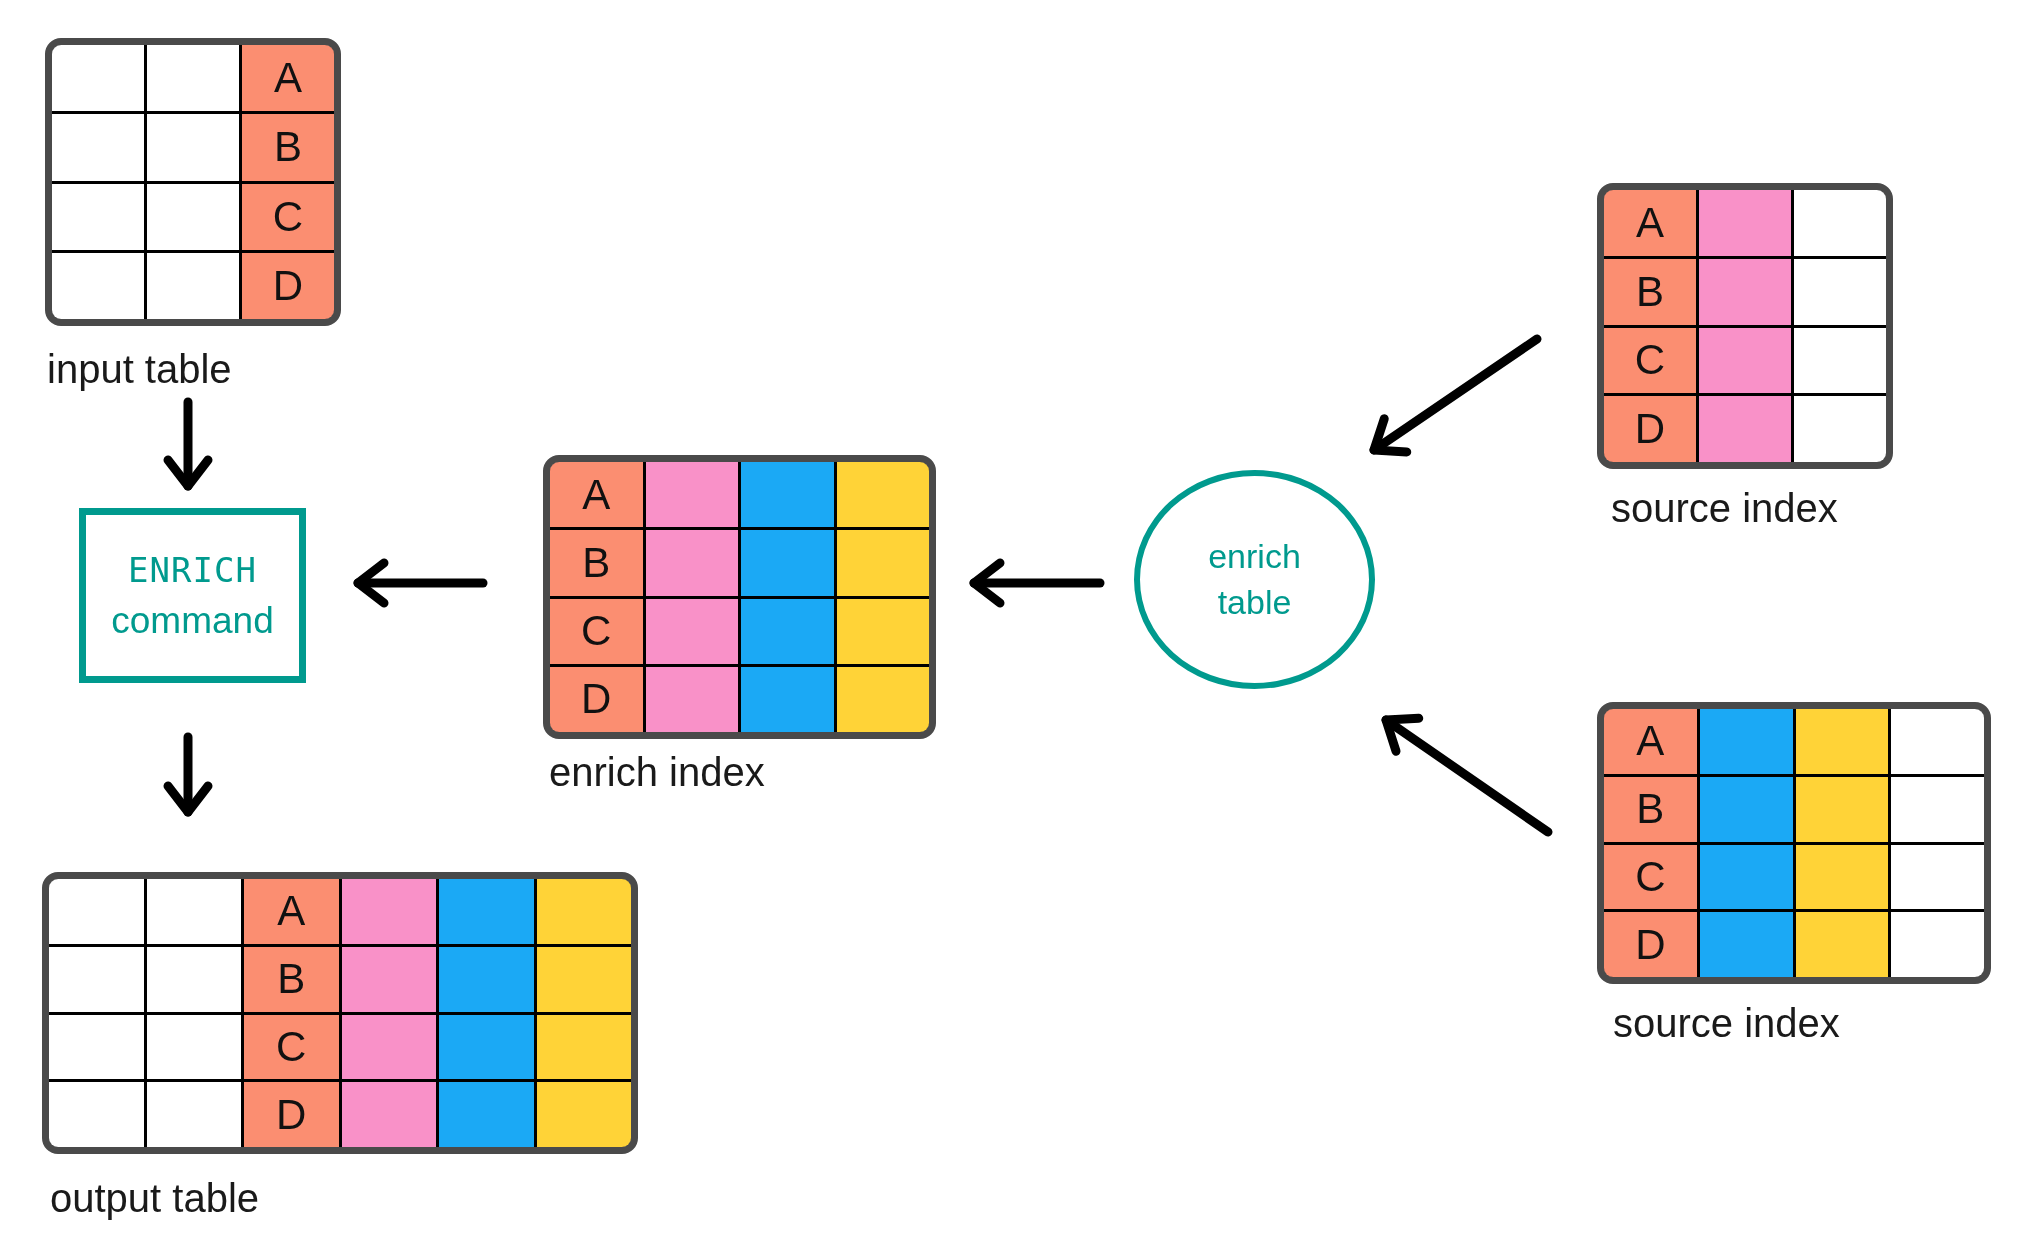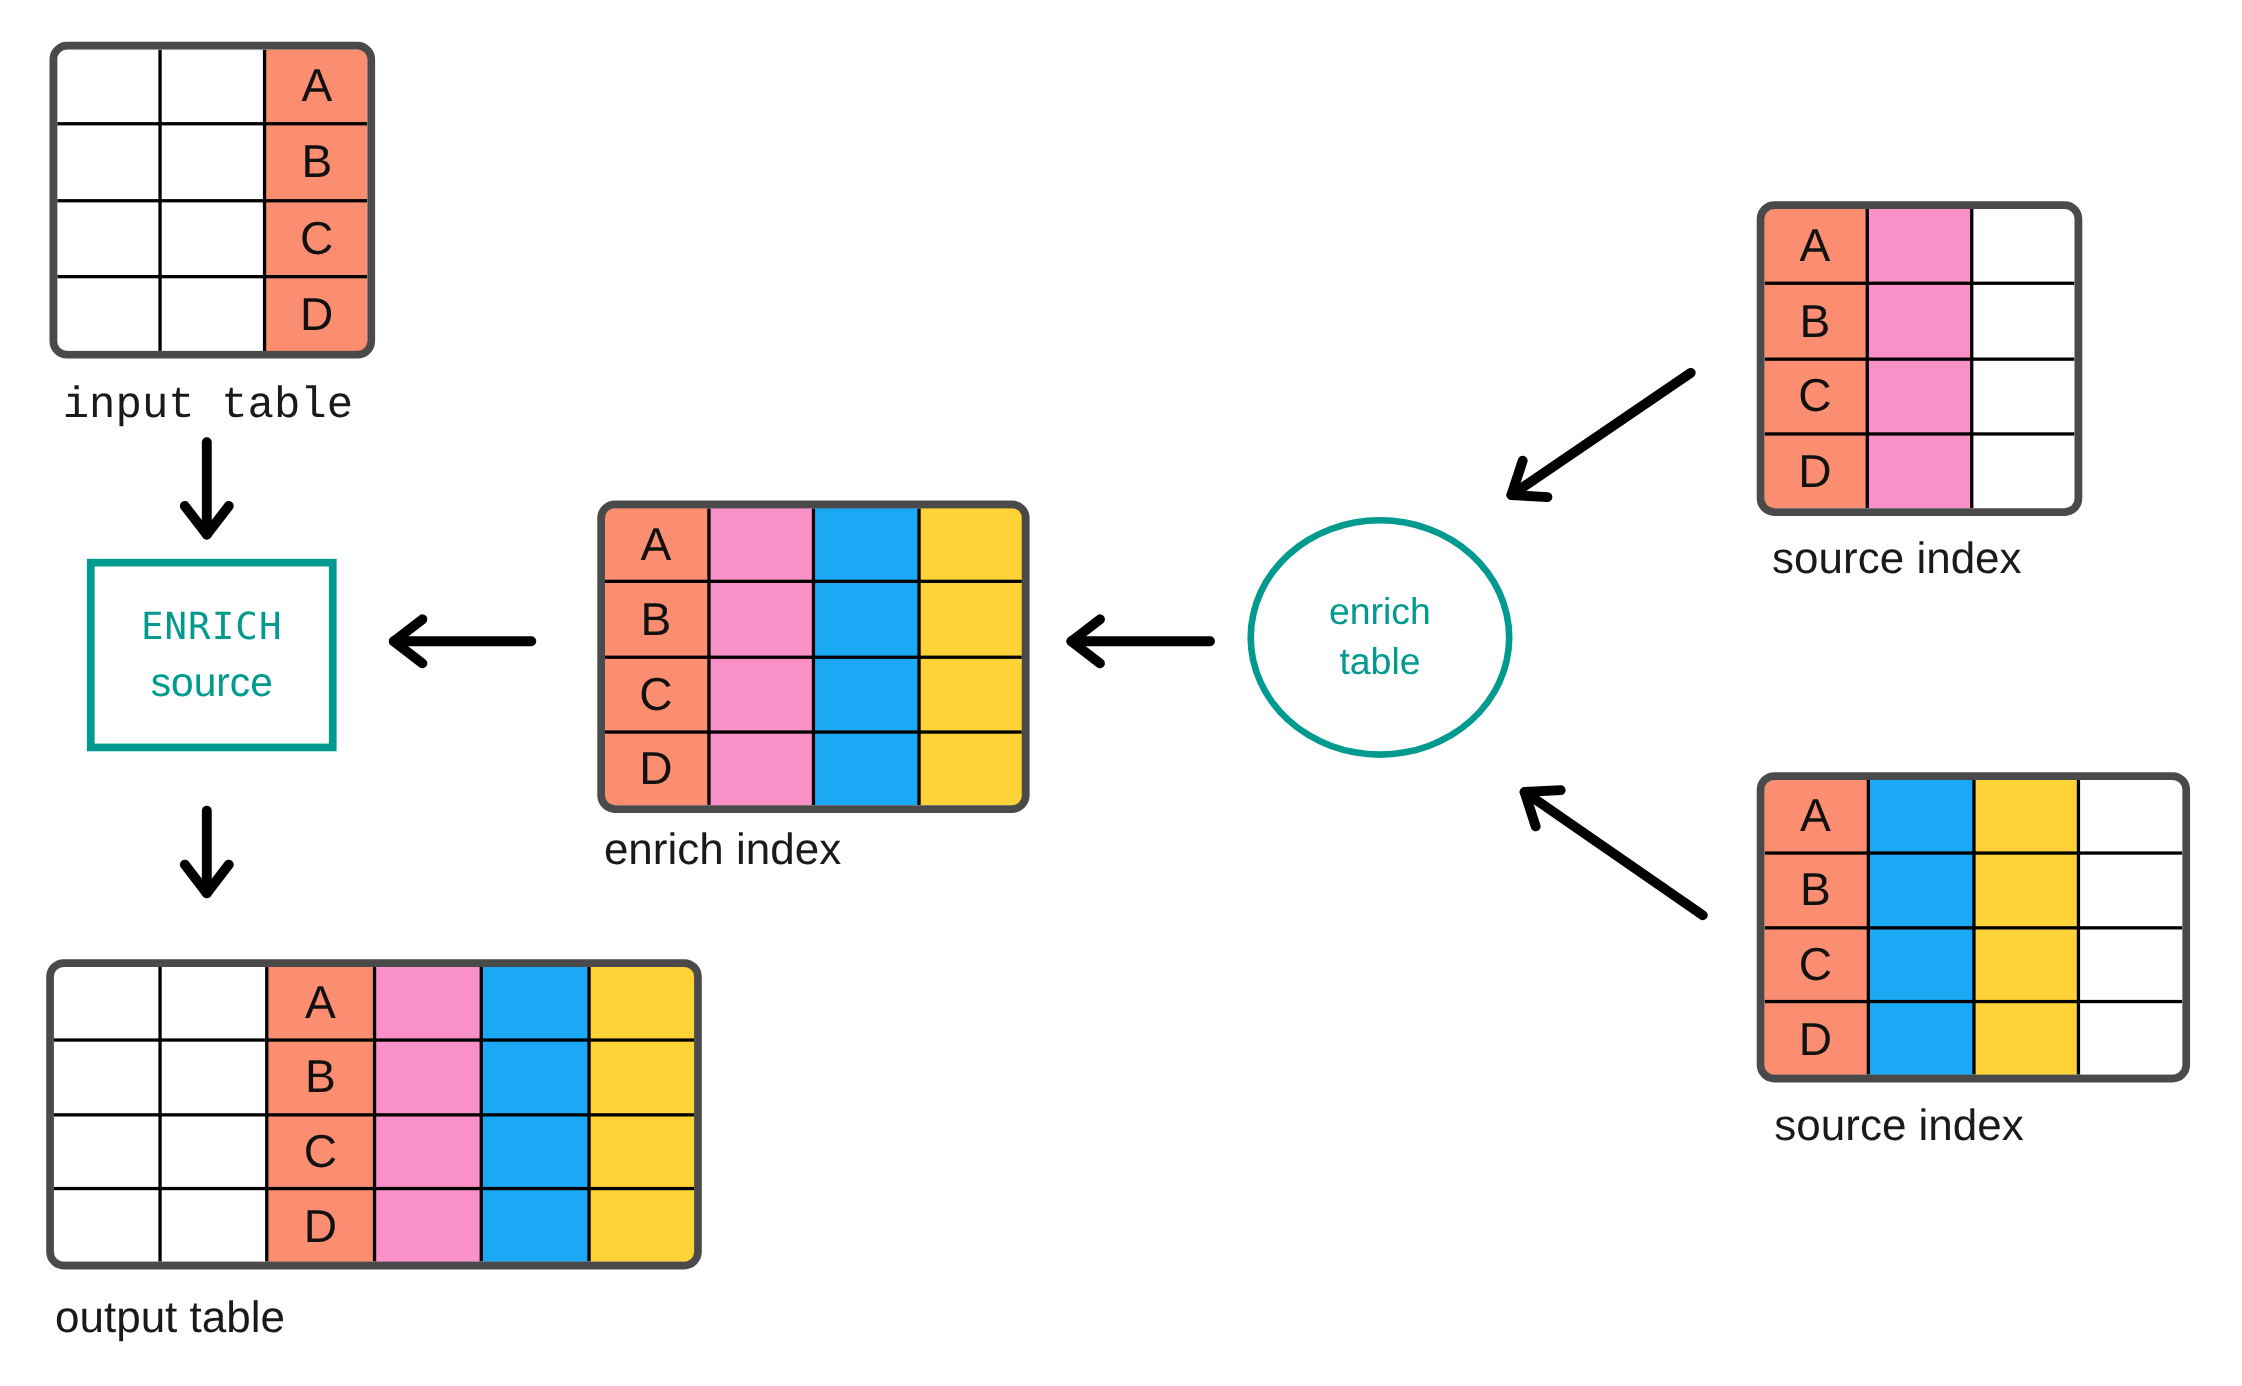--- a/index.html
+++ b/index.html
@@ -81,25 +81,25 @@
         <div class="cell" style="background: rgb(255, 255, 255);"></div>
         <div class="cell" style="background: rgb(251, 142, 113);">B</div>
         <div class="cell" style="background: rgb(255, 255, 255);"></div>
         <div class="cell" style="background: rgb(255, 255, 255);"></div>
         <div class="cell" style="background: rgb(251, 142, 113);">C</div>
         <div class="cell" style="background: rgb(255, 255, 255);"></div>
         <div class="cell" style="background: rgb(255, 255, 255);"></div>
         <div class="cell" style="background: rgb(251, 142, 113);">D</div>
       </div>
   </div>
-  <div class="nodelabel" style="left:57px; top:347px;font-family:Liberation Mono, monospace;">input table</div>
+  <div class="nodelabel" style="left:47px; top:347px;">input table</div>
 
   <div class="command-box">
     <div class="command-line1">ENRICH</div>
-    <div class="command-line2">source</div>
+    <div class="command-line2">command</div>
   </div>
 
   <div class="dtable" style="left:42px; top:872px; width:596px; height:282px;">
     <div class="grid" style="grid-template-columns: repeat(6, 1fr);">
         <div class="cell" style="background: rgb(255, 255, 255);"></div>
         <div class="cell" style="background: rgb(255, 255, 255);"></div>
         <div class="cell" style="background: rgb(251, 142, 113);">A</div>
         <div class="cell" style="background: rgb(249, 145, 200);"></div>
         <div class="cell" style="background: rgb(27, 169, 245);"></div>
         <div class="cell" style="background: rgb(255, 211, 55);"></div>

